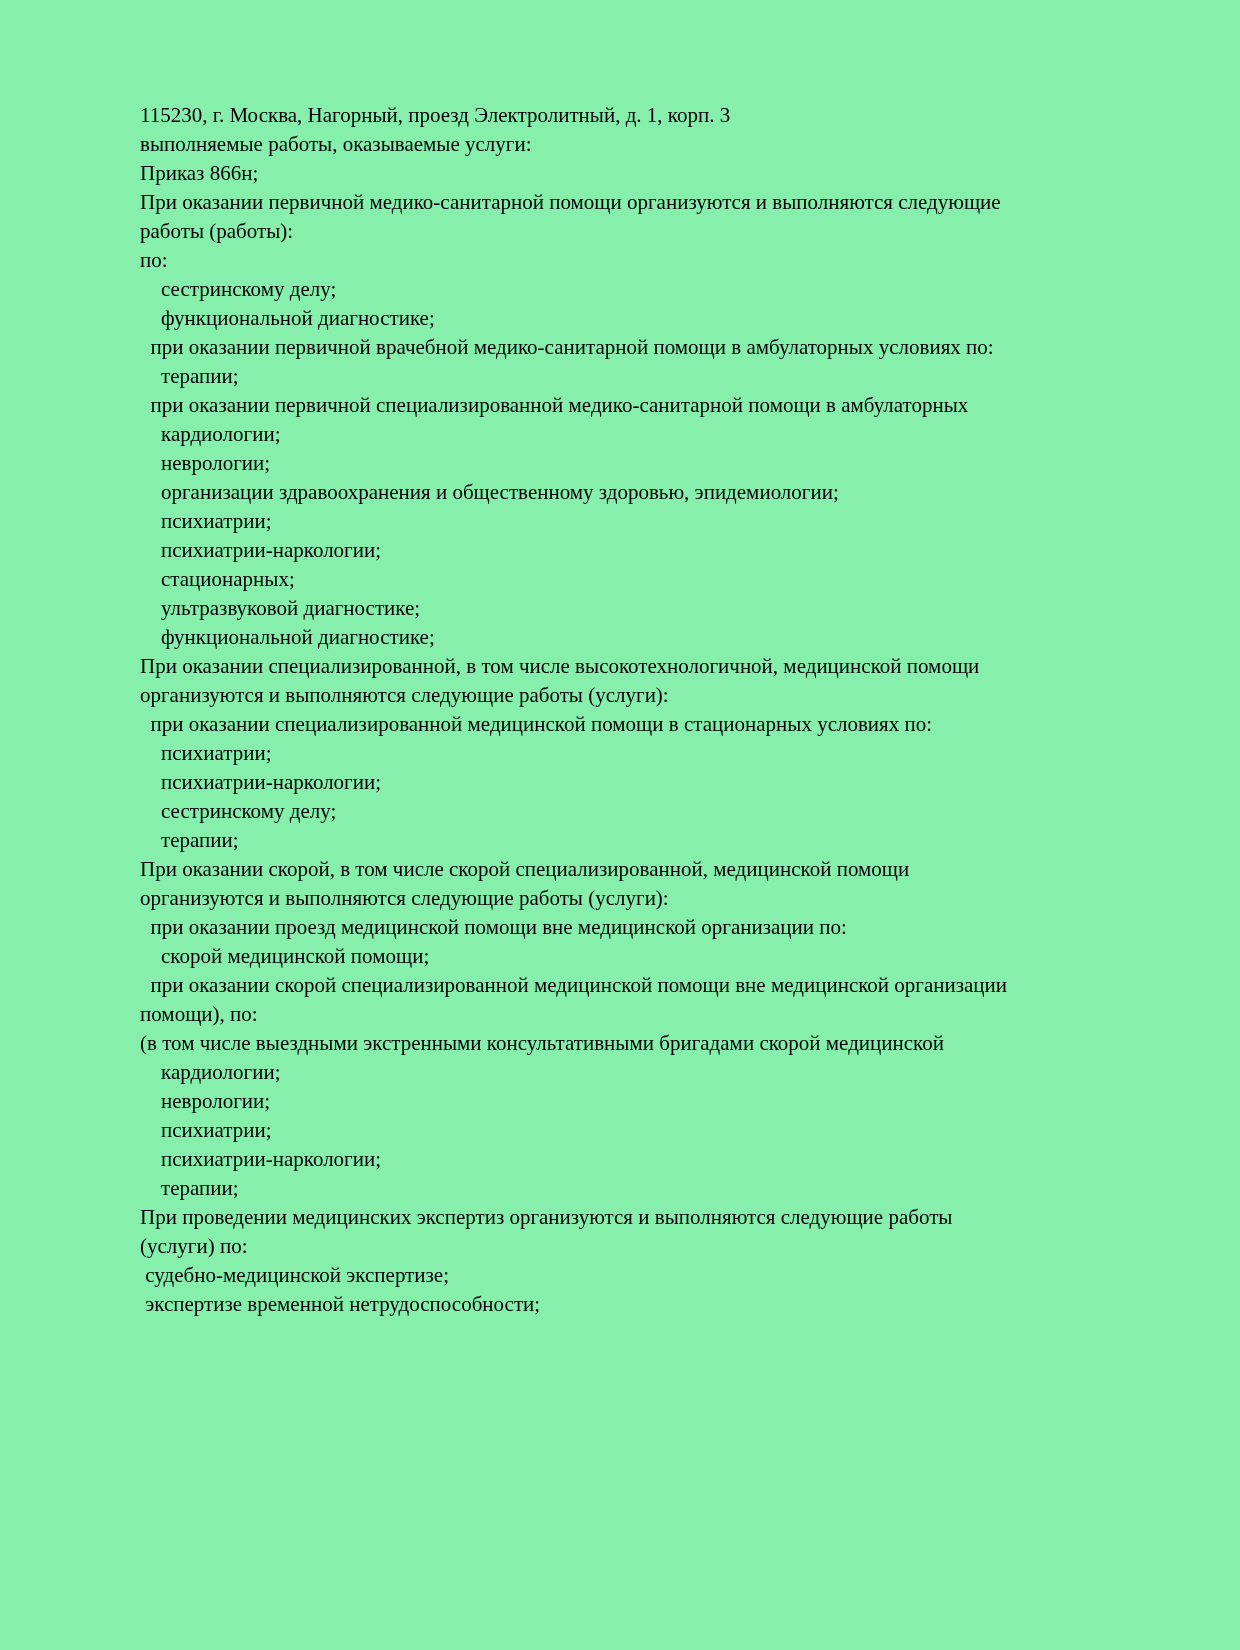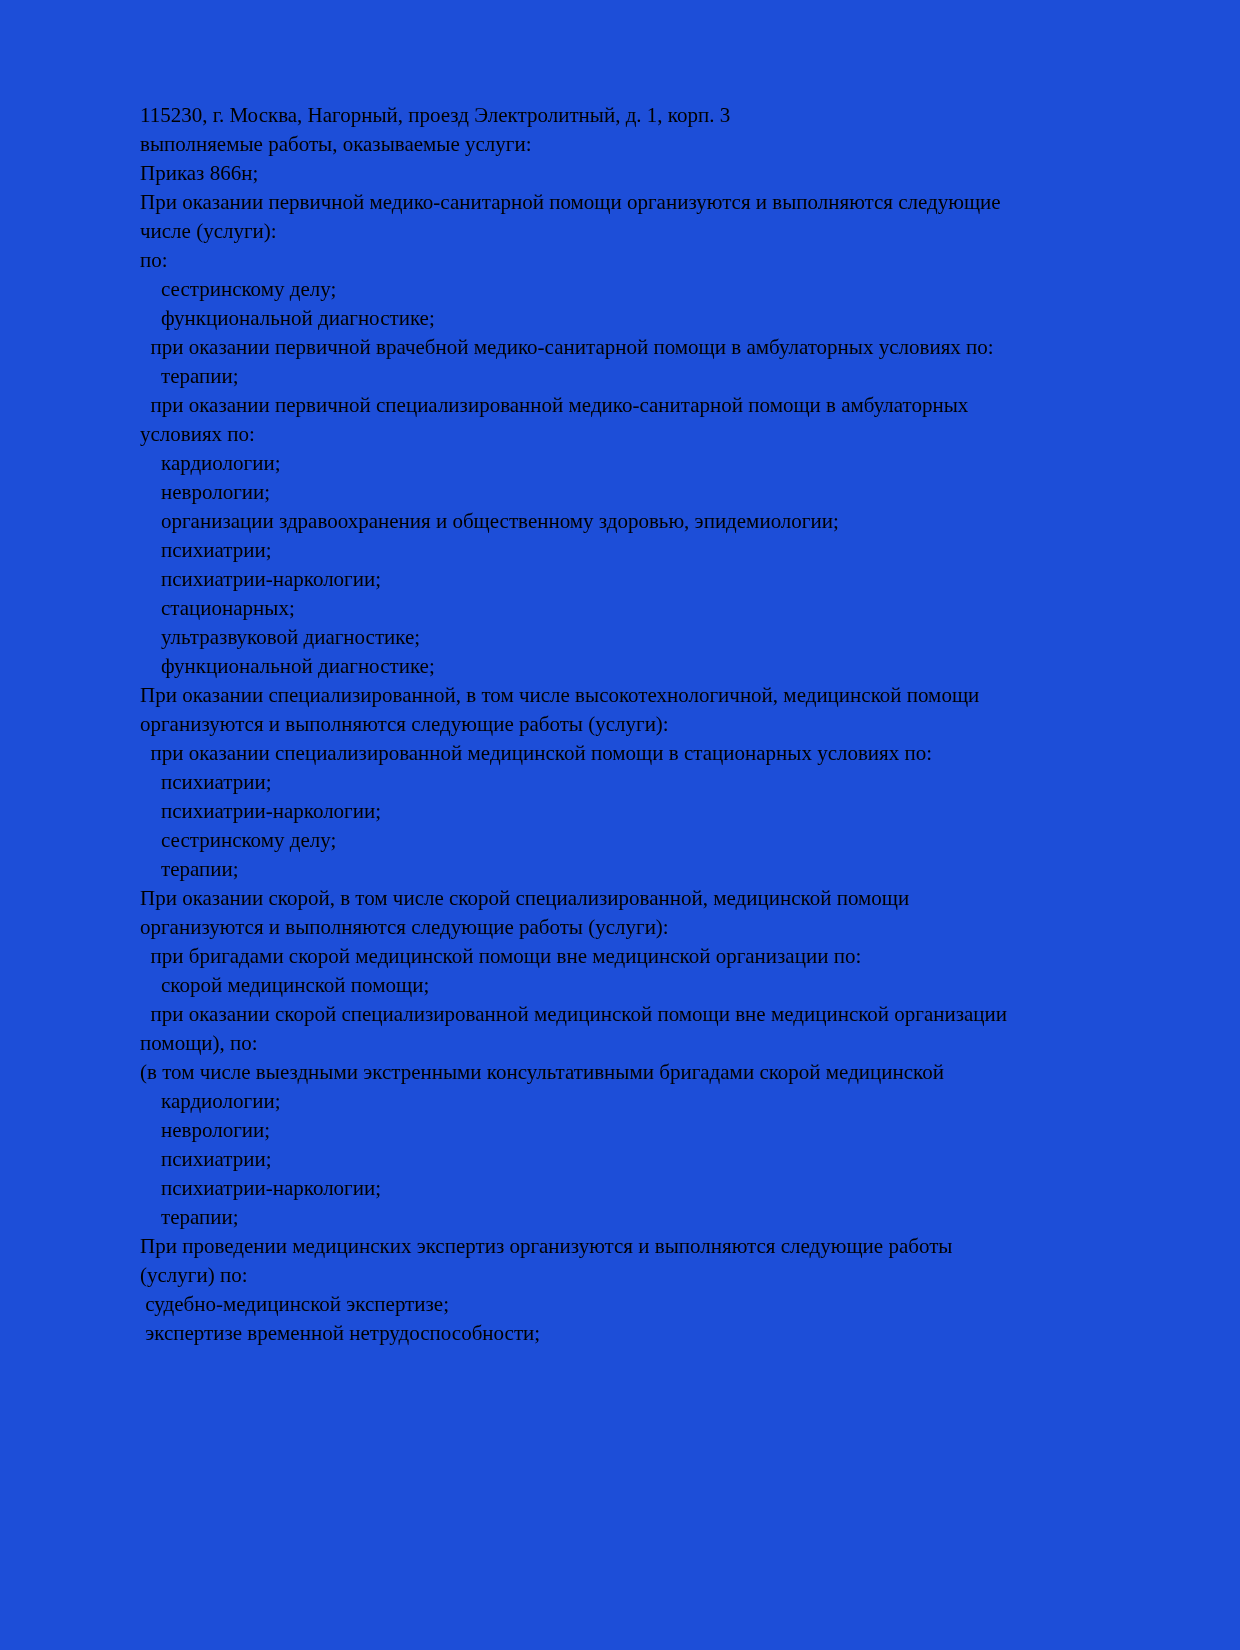--- a/index.html
+++ b/index.html
@@ -4,21 +4,21 @@
 <style>
   html, body {
     margin: 0;
     padding: 0;
     background: #ffffff;
   }
   .page {
     position: relative;
     width: 1240px;
     height: 1650px;
-    background: #1d4ed8;
+    background: #86efac;
     overflow: hidden;
     font-family: "Liberation Serif", "DejaVu Serif", serif;
   }
   .text-block {
     position: absolute;
     left: 140px;
     top: 101px;
     width: 1040px;
     font-size: 21px;
     line-height: 29px;
@@ -31,46 +31,45 @@
 </style>
 </head>
 <body>
 
 <div class="page">
   <div class="text-block" id="text-block">
       <div class="text-line">115230, г. Москва, Нагорный, проезд Электролитный, д. 1, корп. 3</div>
       <div class="text-line">выполняемые работы, оказываемые услуги:</div>
       <div class="text-line">Приказ 866н;</div>
       <div class="text-line">При оказании первичной медико-санитарной помощи организуются и выполняются следующие</div>
-      <div class="text-line">числе (услуги):</div>
+      <div class="text-line">работы (работы):</div>
       <div class="text-line">по:</div>
       <div class="text-line">    сестринскому делу;</div>
       <div class="text-line">    функциональной диагностике;</div>
       <div class="text-line">  при оказании первичной врачебной медико-санитарной помощи в амбулаторных условиях по:</div>
       <div class="text-line">    терапии;</div>
       <div class="text-line">  при оказании первичной специализированной медико-санитарной помощи в амбулаторных</div>
-      <div class="text-line">условиях по:</div>
       <div class="text-line">    кардиологии;</div>
       <div class="text-line">    неврологии;</div>
       <div class="text-line">    организации здравоохранения и общественному здоровью, эпидемиологии;</div>
       <div class="text-line">    психиатрии;</div>
       <div class="text-line">    психиатрии-наркологии;</div>
       <div class="text-line">    стационарных;</div>
       <div class="text-line">    ультразвуковой диагностике;</div>
       <div class="text-line">    функциональной диагностике;</div>
       <div class="text-line">При оказании специализированной, в том числе высокотехнологичной, медицинской помощи</div>
       <div class="text-line">организуются и выполняются следующие работы (услуги):</div>
       <div class="text-line">  при оказании специализированной медицинской помощи в стационарных условиях по:</div>
       <div class="text-line">    психиатрии;</div>
       <div class="text-line">    психиатрии-наркологии;</div>
       <div class="text-line">    сестринскому делу;</div>
       <div class="text-line">    терапии;</div>
       <div class="text-line">При оказании скорой, в том числе скорой специализированной, медицинской помощи</div>
       <div class="text-line">организуются и выполняются следующие работы (услуги):</div>
-      <div class="text-line">  при бригадами скорой медицинской помощи вне медицинской организации по:</div>
+      <div class="text-line">  при оказании проезд медицинской помощи вне медицинской организации по:</div>
       <div class="text-line">    скорой медицинской помощи;</div>
       <div class="text-line">  при оказании скорой специализированной медицинской помощи вне медицинской организации</div>
       <div class="text-line">помощи), по:</div>
       <div class="text-line">(в том числе выездными экстренными консультативными бригадами скорой медицинской</div>
       <div class="text-line">    кардиологии;</div>
       <div class="text-line">    неврологии;</div>
       <div class="text-line">    психиатрии;</div>
       <div class="text-line">    психиатрии-наркологии;</div>
       <div class="text-line">    терапии;</div>
       <div class="text-line">При проведении медицинских экспертиз организуются и выполняются следующие работы</div>

